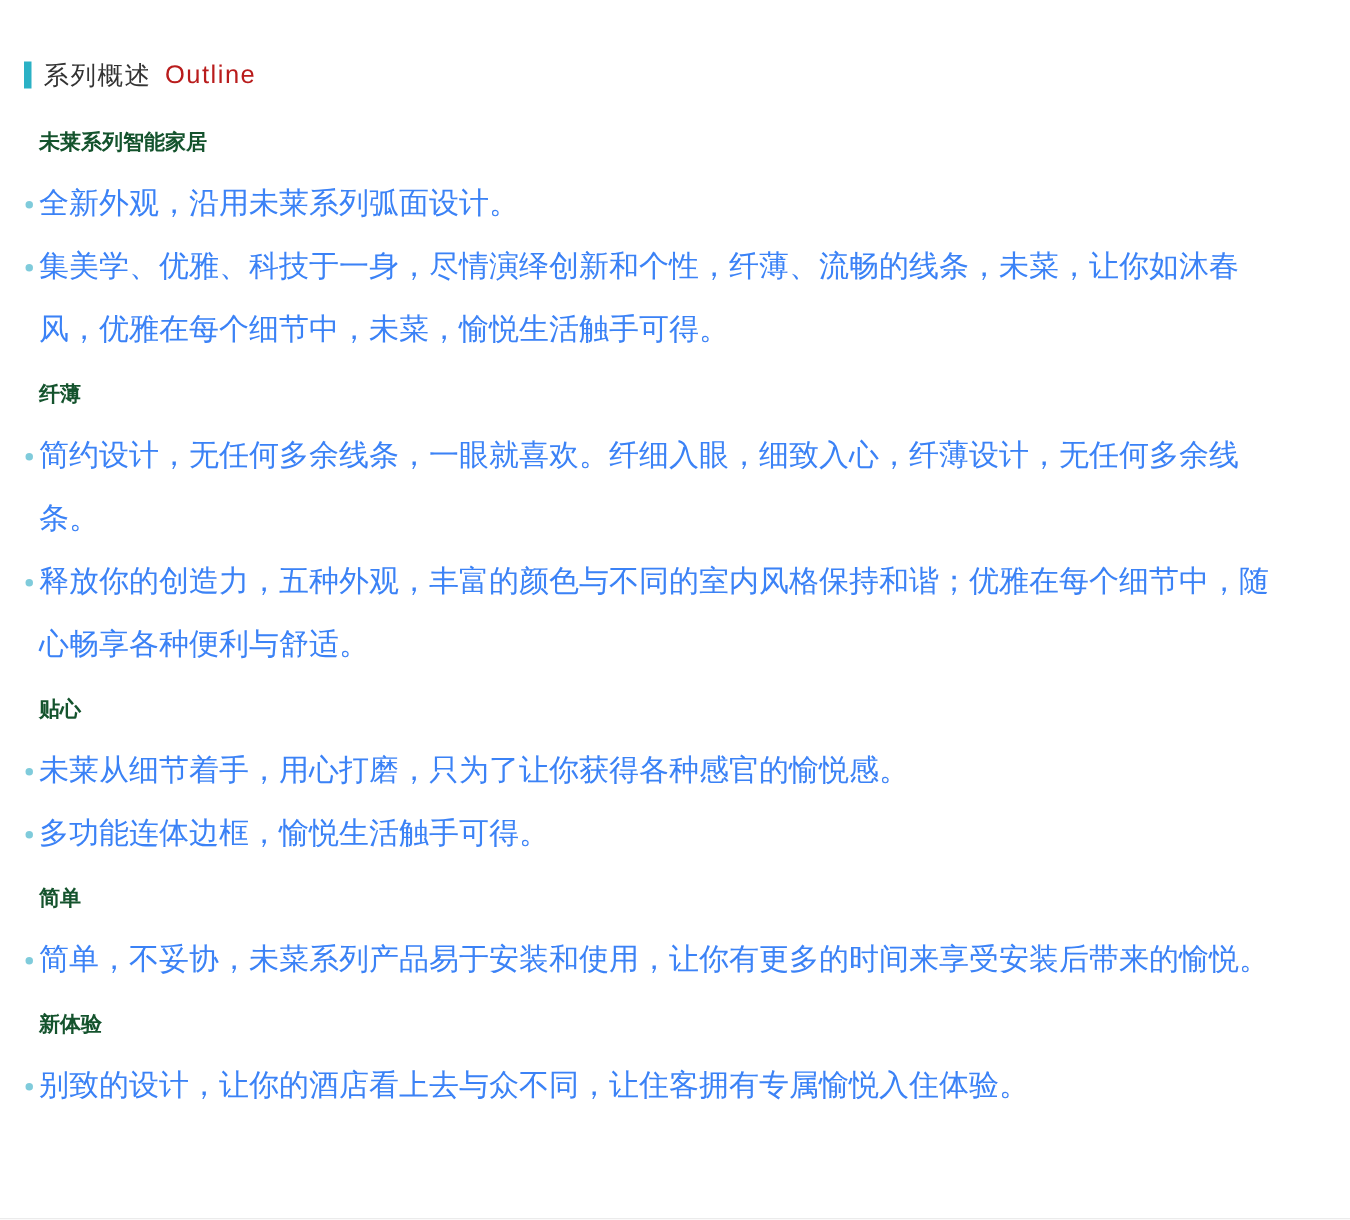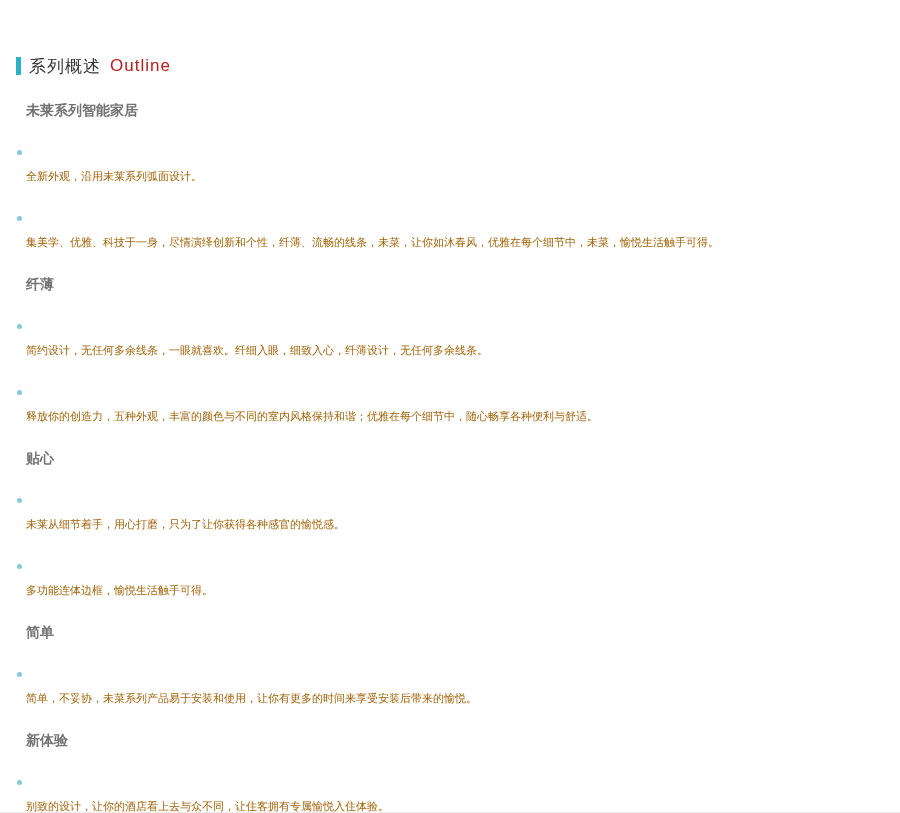--- a/index.html
+++ b/index.html
@@ -5,21 +5,21 @@
   html, body { margin: 0; padding: 0; background: #ffffff; }
   body {
     width: 900px; height: 813px;
     font-family: "Liberation Sans", "DejaVu Sans", sans-serif;
     box-sizing: border-box;
     overflow: hidden;
   }
   .page {
     box-sizing: border-box;
     width: 900px; height: 813px;
-    padding: 56px 45px 0 16px;
+    padding: 40px 45px 0 16px;
     border-bottom: 1px solid #ebebeb;
   }
   .header {
     display: flex;
     align-items: center;
     height: 20px;
     margin-bottom: 13px;
   }
   .accent-bar {
     width: 5px; height: 18px;
@@ -38,30 +38,29 @@
     letter-spacing: 1px;
   }
   .content {
     padding-left: 10px;
     width: 829px;
   }
   .section-heading {
     margin: 0;
     font-size: 14px;
     font-weight: bold;
-    color: #737373;
+    color: #14532d;
     line-height: 42px;
   }
   .bullet {
     display: flex;
     margin: 0;
-    font-size: 11px;
-    color: #a16207;
+    font-size: 20px;
+    color: #3b82f6;
     line-height: 42px;
-    flex-direction: column;
   }
   .dot {
     flex: 0 0 auto;
     width: 5px; height: 5px;
     border-radius: 50%;
     background: #7fcbdb;
     margin: 19px 4px 0 -9px;
   }
   .bullet-text { flex: 1 1 auto; }
 </style>

